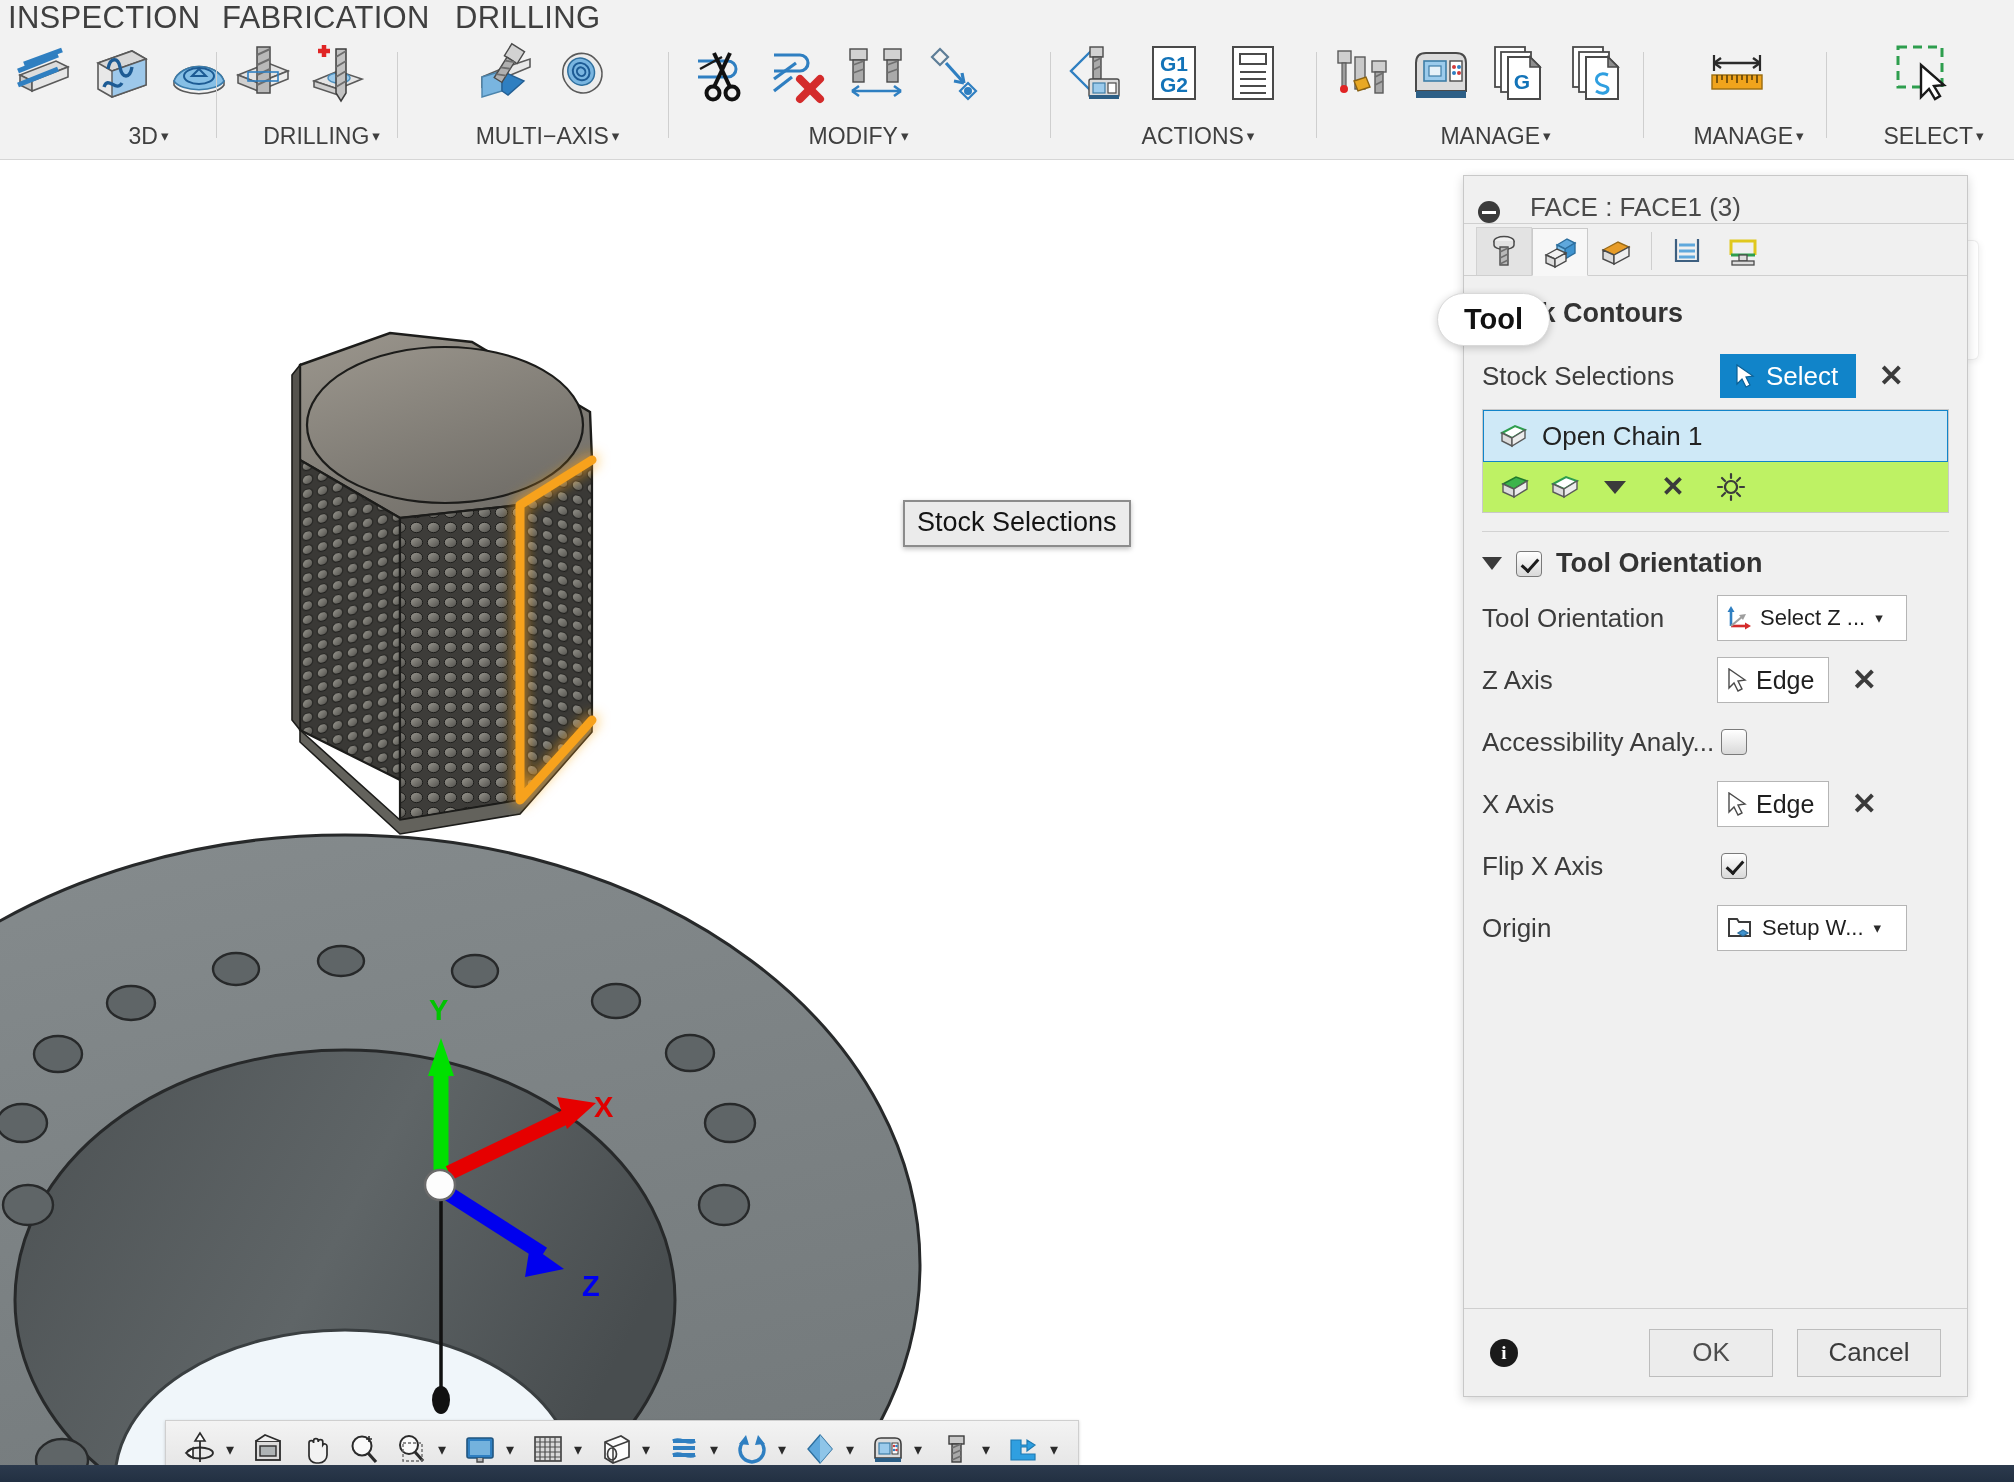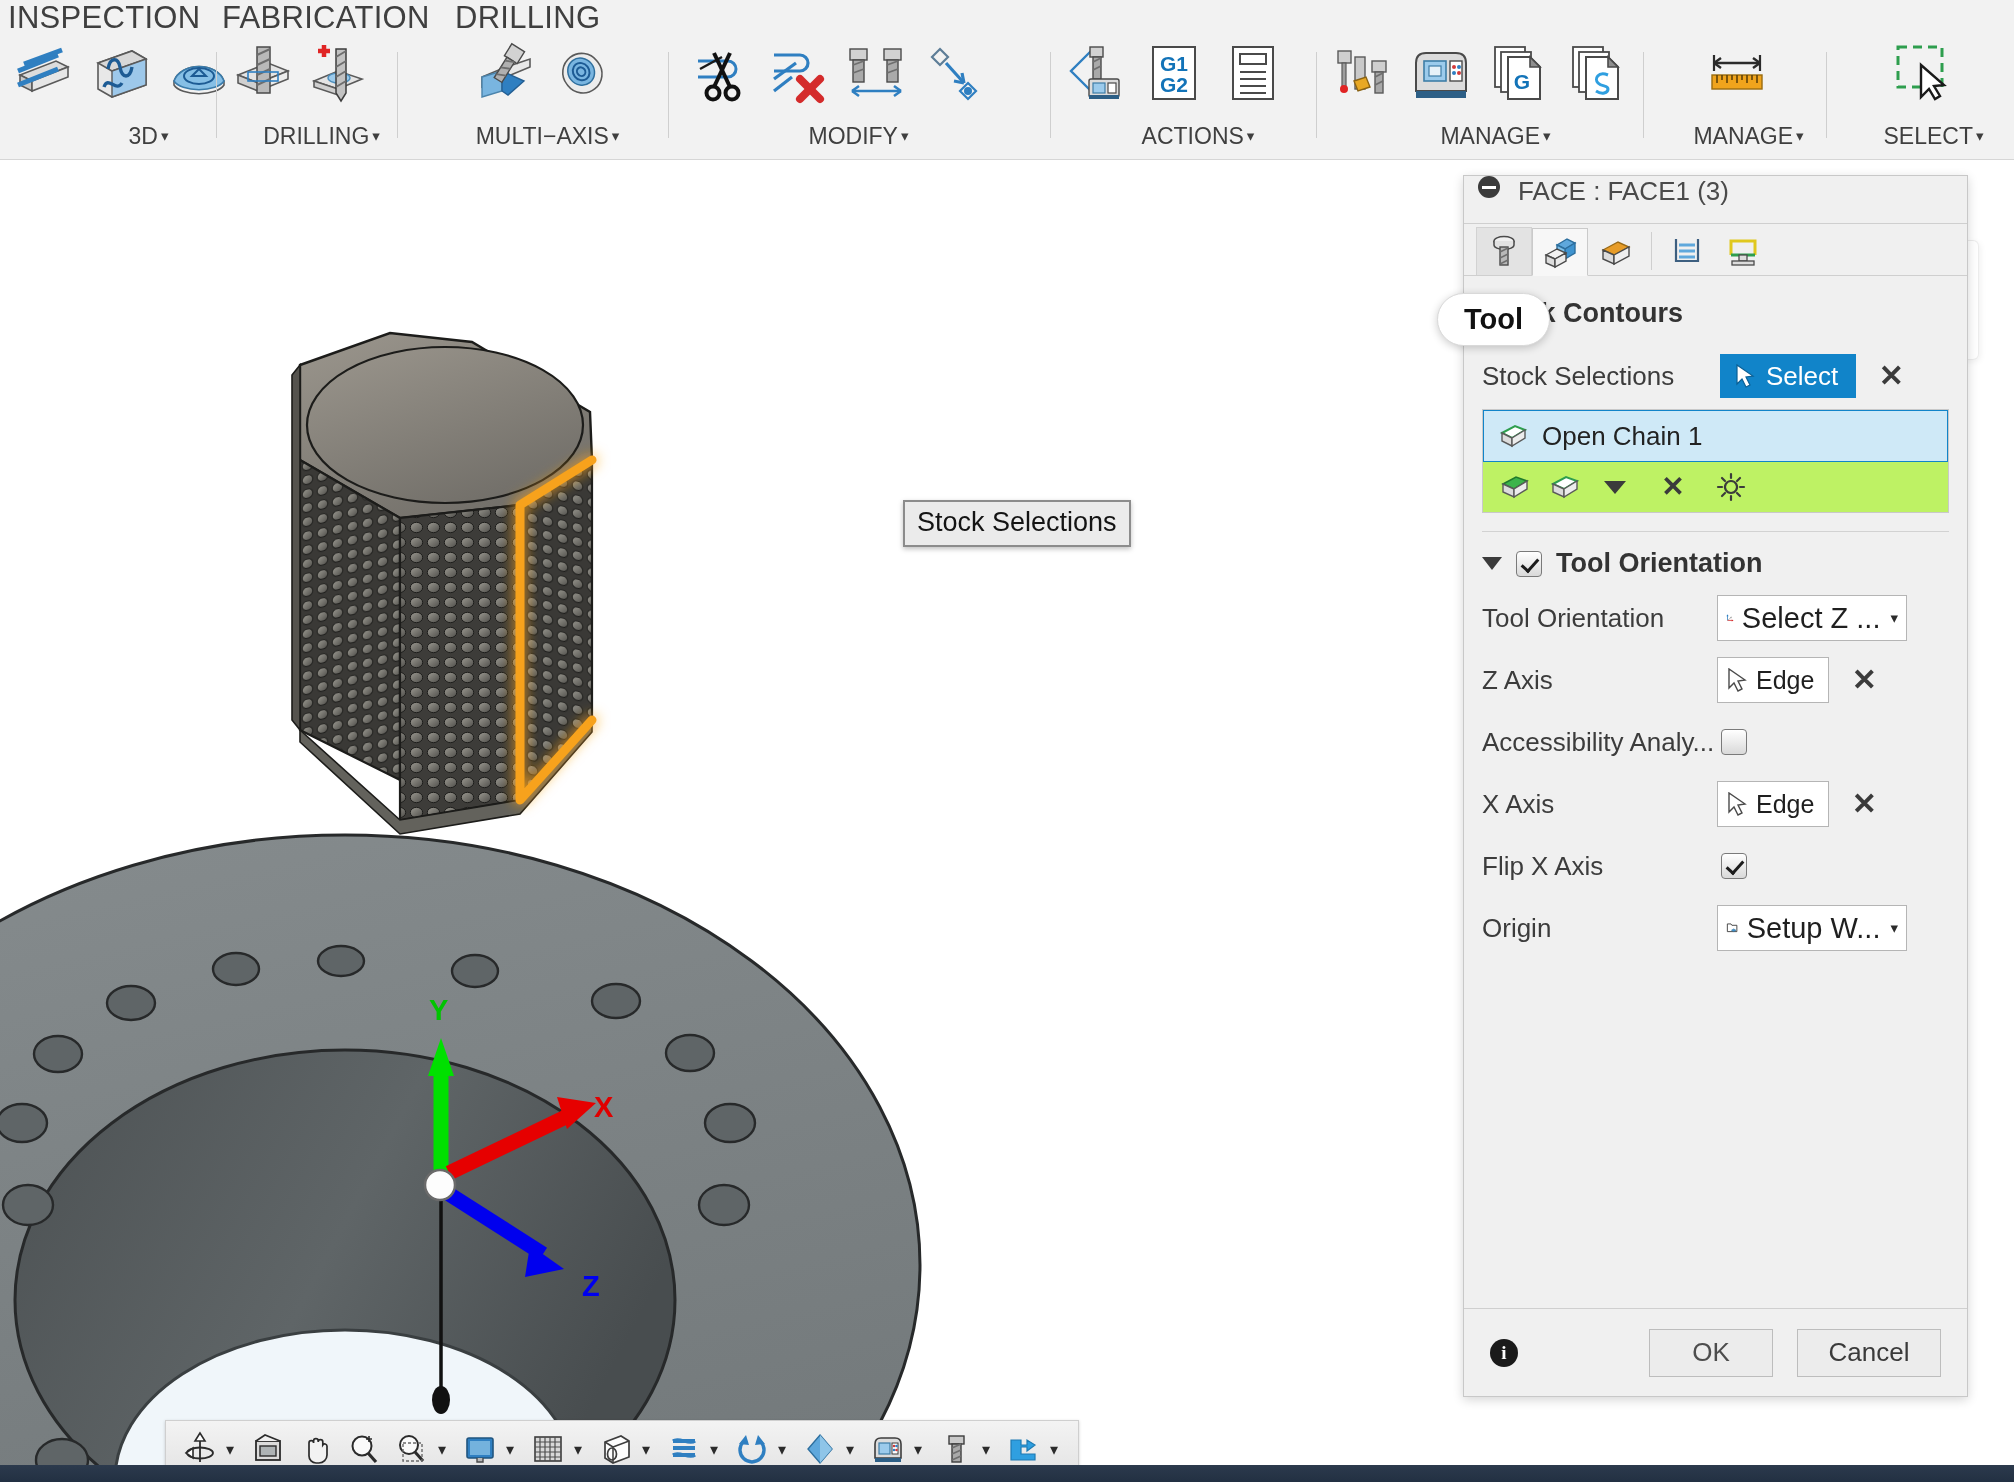--- a/index.html
+++ b/index.html
@@ -87,21 +87,21 @@
   }
   .panel-ghost {
     position:absolute; left:1955px; top:240px; width:24px; height:120px;
     background: #ffffff; border:1px solid #dedede; border-left:none;
     border-radius: 0 6px 6px 0;
     box-shadow: 2px 2px 6px rgba(0,0,0,.10);
     opacity:.55;
   }
   .panel-title {
     height: 48px; background: #f0f0f0; border-bottom: 1px solid #cfcfcf;
-    display: flex; align-items: flex-start; padding-left: 14px; gap: 18px;
+    display: flex; align-items: flex-end; padding-left: 14px; gap: 30px;
     flex: 0 0 auto;
   }
   .collapse-dot {
     width: 22px; height: 22px; border-radius: 50%; background: #3b3b3b;
     position: relative;
   }
   .collapse-dot::after {
     content: ""; position: absolute; left: 4px; top: 9.5px; width: 14px; height: 3px; background: #fff;
   }
   .panel-title-text { font-size: 26px; color: #4a4a4a; }
@@ -162,21 +162,21 @@
     border: solid #1c1c1c; border-width: 0 3px 3px 0; transform: rotate(42deg);
   }
   .group-title { font-size: 27px; font-weight: bold; color: #333; }
 
   .field-row { display: flex; align-items: center; height: 62px; }
   .field-row .row-label { width: 235px; }
   .combo {
     height: 46px; background: #fff; border: 1px solid #b5b5b5;
     display: flex; align-items: center; gap: 8px; padding: 0 8px 0 8px; cursor: pointer;
   }
-  .combo-text { font-size: 29px; color: #1f1f1f; white-space: nowrap; }
+  .combo-text { font-size: 22px; color: #1f1f1f; white-space: nowrap; }
   .combo-caret { font-size: 15px; color: #2b2b2b; margin-left: 2px; }
   .pickbtn {
     height: 46px; background: #fff; border: 1px solid #b5b5b5;
     display: flex; align-items: center; gap: 8px; padding: 0 14px 0 8px; cursor: pointer;
   }
   .pickbtn-text { font-size: 25px; color: #1f1f1f; }
   .cb-holder { width: 100px; display: flex; align-items: center; padding-left: 4px; }
 
   .panel-footer {
     height: 88px; background: #f0f0f0; border-top: 1px solid #cfcfcf;

